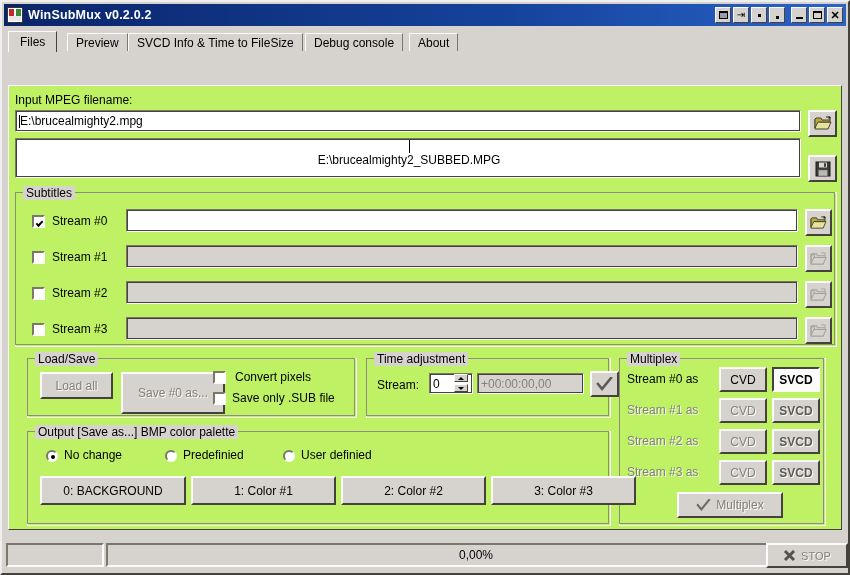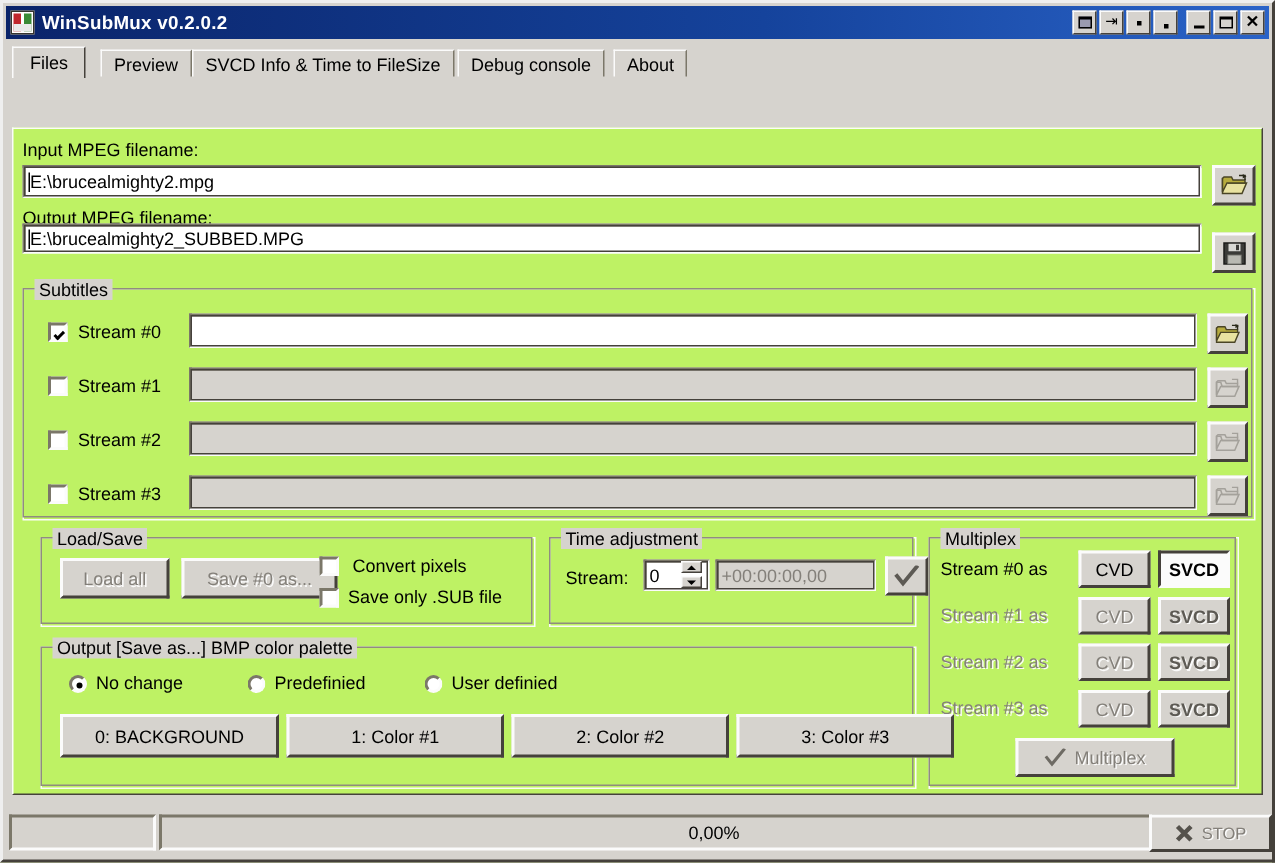--- a/index.html
+++ b/index.html
@@ -225,21 +225,21 @@
     <div class="iconbtn" style="left:799px;top:24px;width:29px;height:27px;">
       <svg width="18" height="15" viewBox="0 0 18 15">
         <path d="M1 3 L1 13 L14 13 L17 6 L5 6 L4 3 Z" fill="#e8e2a0" stroke="#4a4526" stroke-width="1"></path>
         <path d="M1 3 L1 12 L4 6 L16 6 L16 4 L8 4 L7 2 L2 2 Z" fill="#b6ab3e" stroke="#4a4526" stroke-width="1"></path>
         <path d="M12 1 L16 1 L16 4" fill="none" stroke="#2a2a1a" stroke-width="1"></path>
         <path d="M14.5 0 L17 1.5 L14.5 3 Z" fill="#2a2a1a"></path>
       </svg>
     </div>
 
     <div class="lbl" style="left:6px;top:52px;">Output MPEG filename:</div>
-    <div class="tin" style="left:6px;top:63px;width:786px;height:20px;">
+    <div class="tin" style="left:6px;top:52px;width:786px;height:40px;flex-direction:column;">
       <span class="caret"></span>
         <span>E:\brucealmighty2_SUBBED.MPG</span>
     </div>
     <div class="iconbtn" style="left:799px;top:69px;width:29px;height:27px;">
       <svg width="16" height="16" viewBox="0 0 16 16">
         <rect x="1" y="1" width="14" height="14" fill="#3b3b38" stroke="#1c1c1a" stroke-width="1"></rect>
         <rect x="4" y="1.5" width="8" height="5" fill="#d8d8d4"></rect>
         <rect x="9" y="2.2" width="2" height="3.6" fill="#3b3b38"></rect>
         <rect x="3.5" y="9" width="9" height="6" fill="#b9b9b2" stroke="#6d6d66" stroke-width="0.6"></rect>
       </svg>
@@ -300,21 +300,21 @@
           <path d="M12 1 L16 1 L16 4" fill="none" stroke="#7d7a72" stroke-width="1"></path>
         </svg>
       </div>
     </div>
 
     <div class="grp" style="left:18px;top:272px;width:330px;height:60px;">
       <div class="cap">Load/Save</div>
       <div class="btn dis" style="left:12px;top:13px;width:73px;height:27px;">
           <span>Load all</span>
         </div>
-      <div class="btn dis" style="left:93px;top:13px;width:104px;height:27px;">
+      <div class="btn dis" style="left:93px;top:13px;width:104px;height:42px;">
           <span>Save #0 as...</span>
         </div>
       <div class="cb" style="left:185px;top:12px;"></div>
       <div class="lbl" style="left:207px;top:11px;">Convert pixels</div>
       <div class="cb" style="left:185px;top:33px;"></div>
       <div class="lbl" style="left:204px;top:32px;">Save only .SUB file</div>
     </div>
 
     <div class="grp" style="left:357px;top:272px;width:245px;height:60px;">
       <div class="cap">Time adjustment</div>

